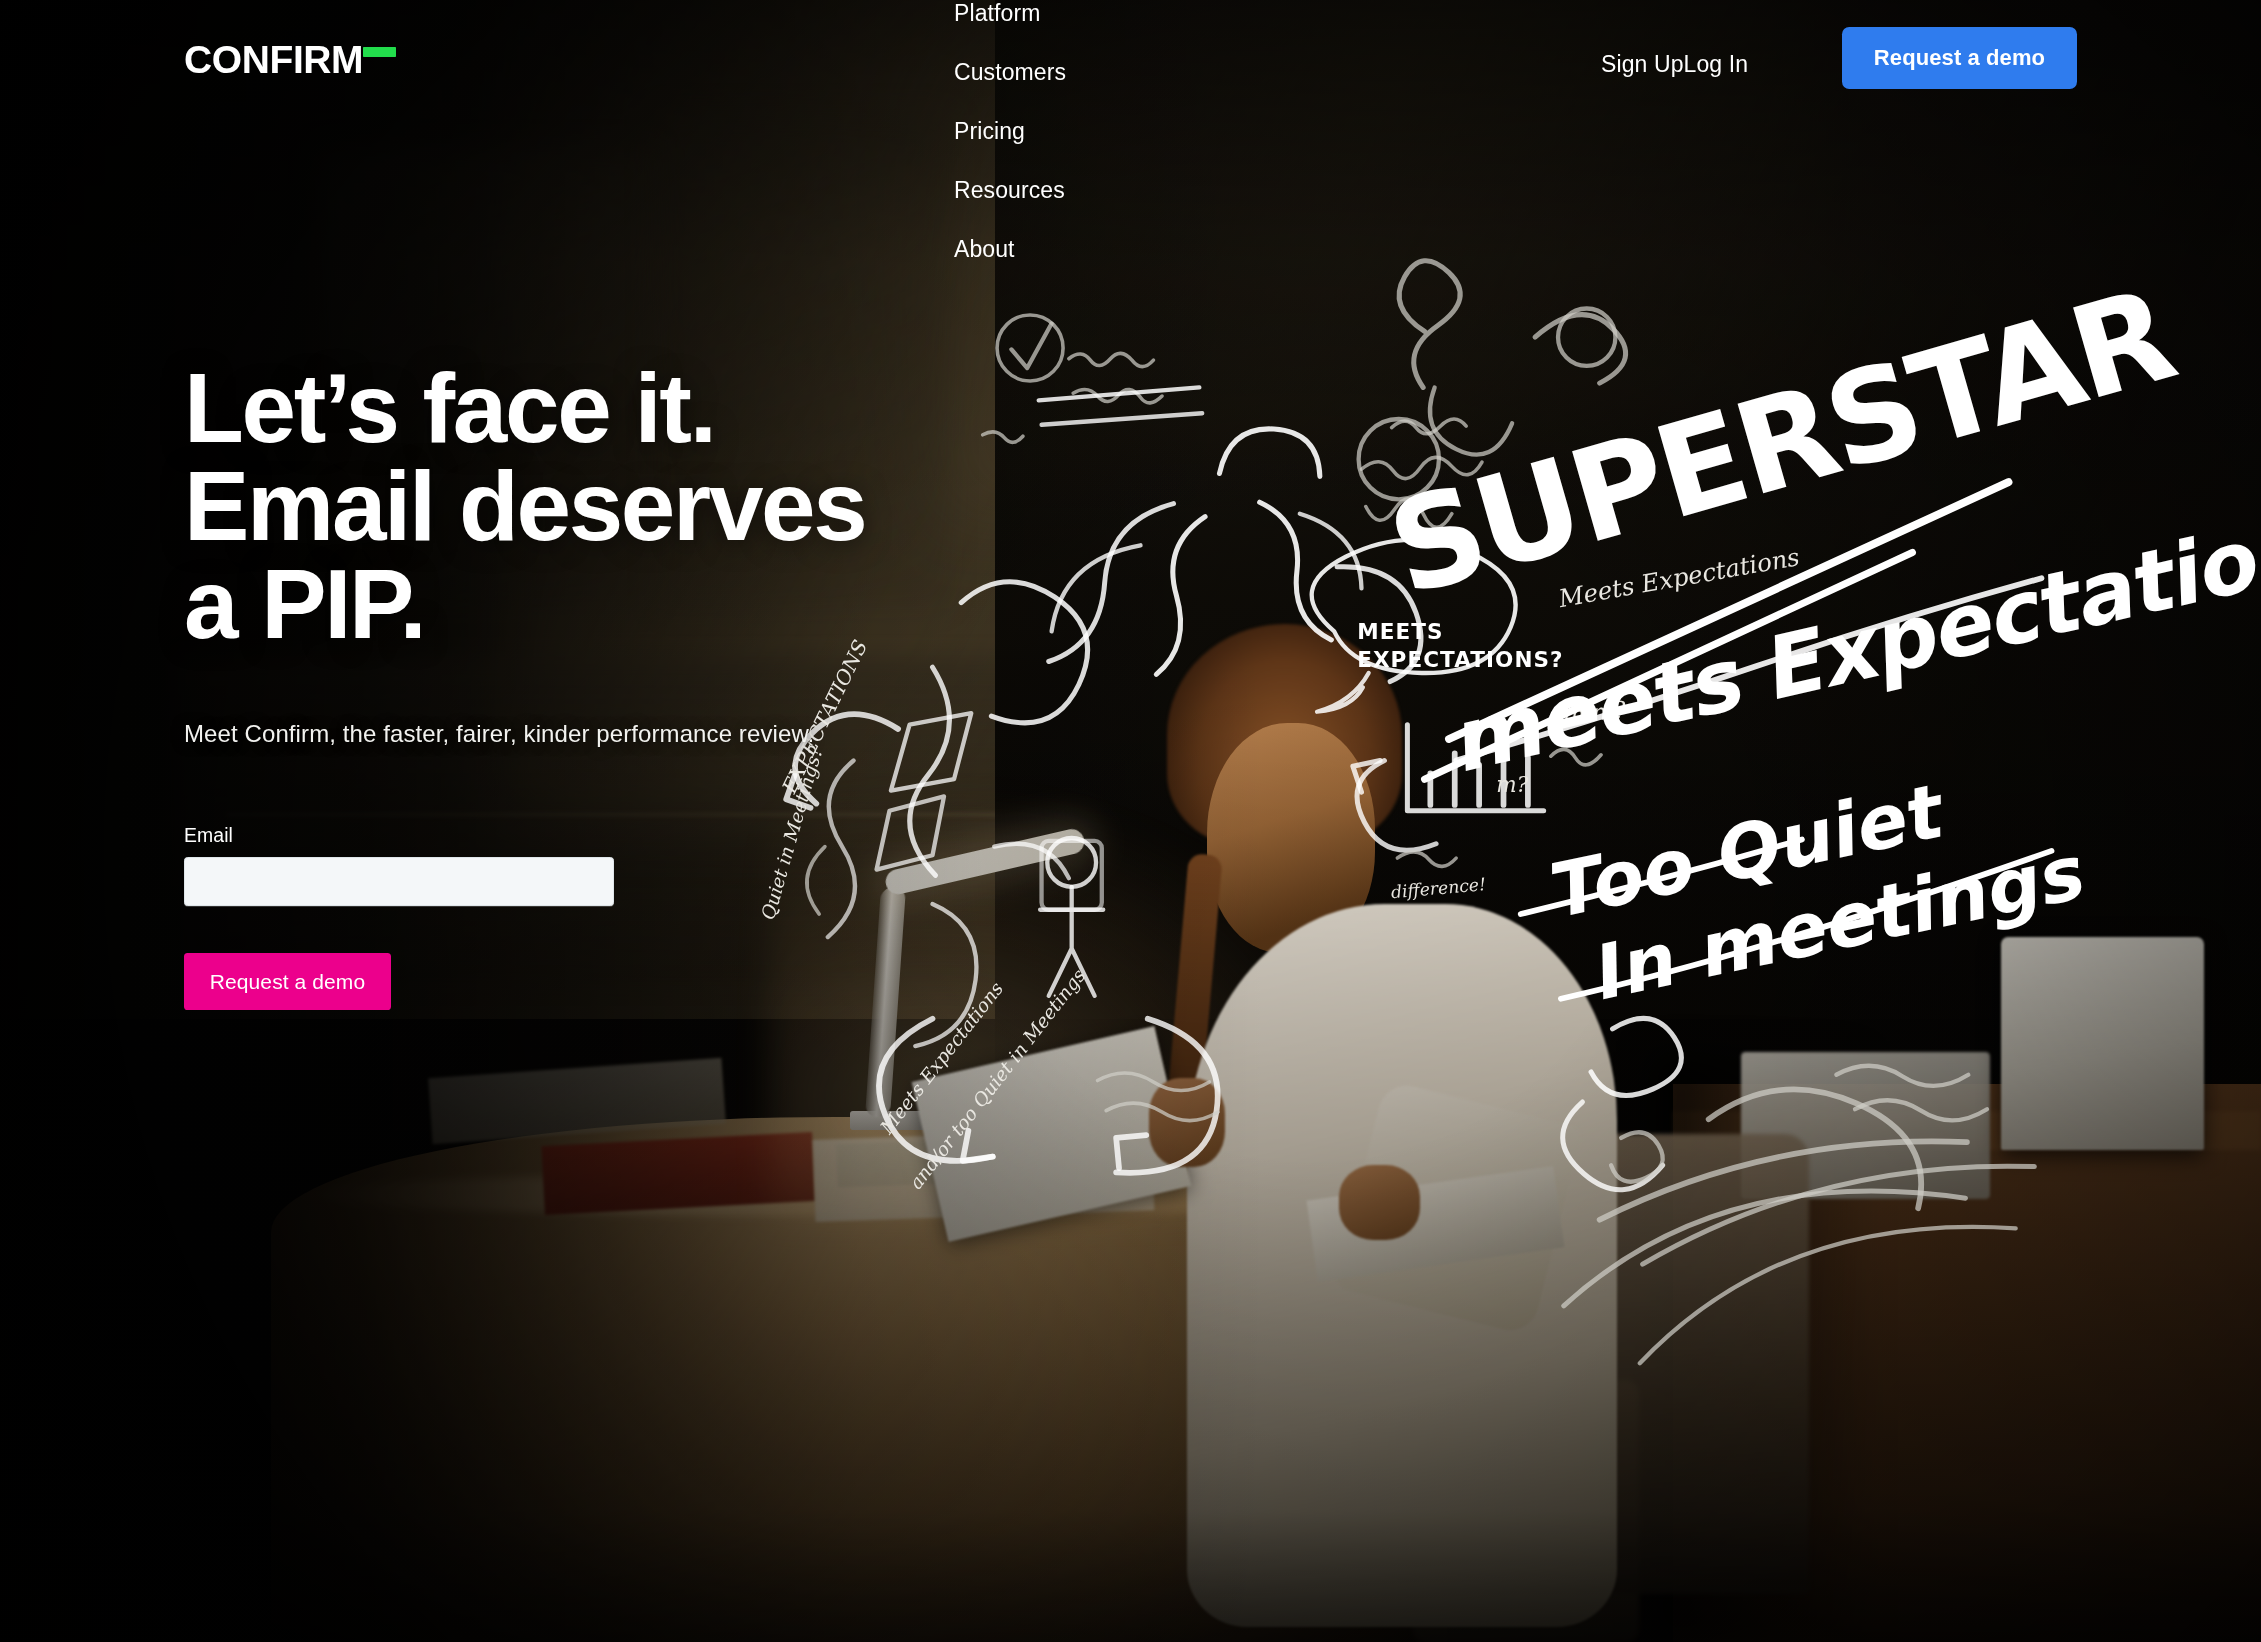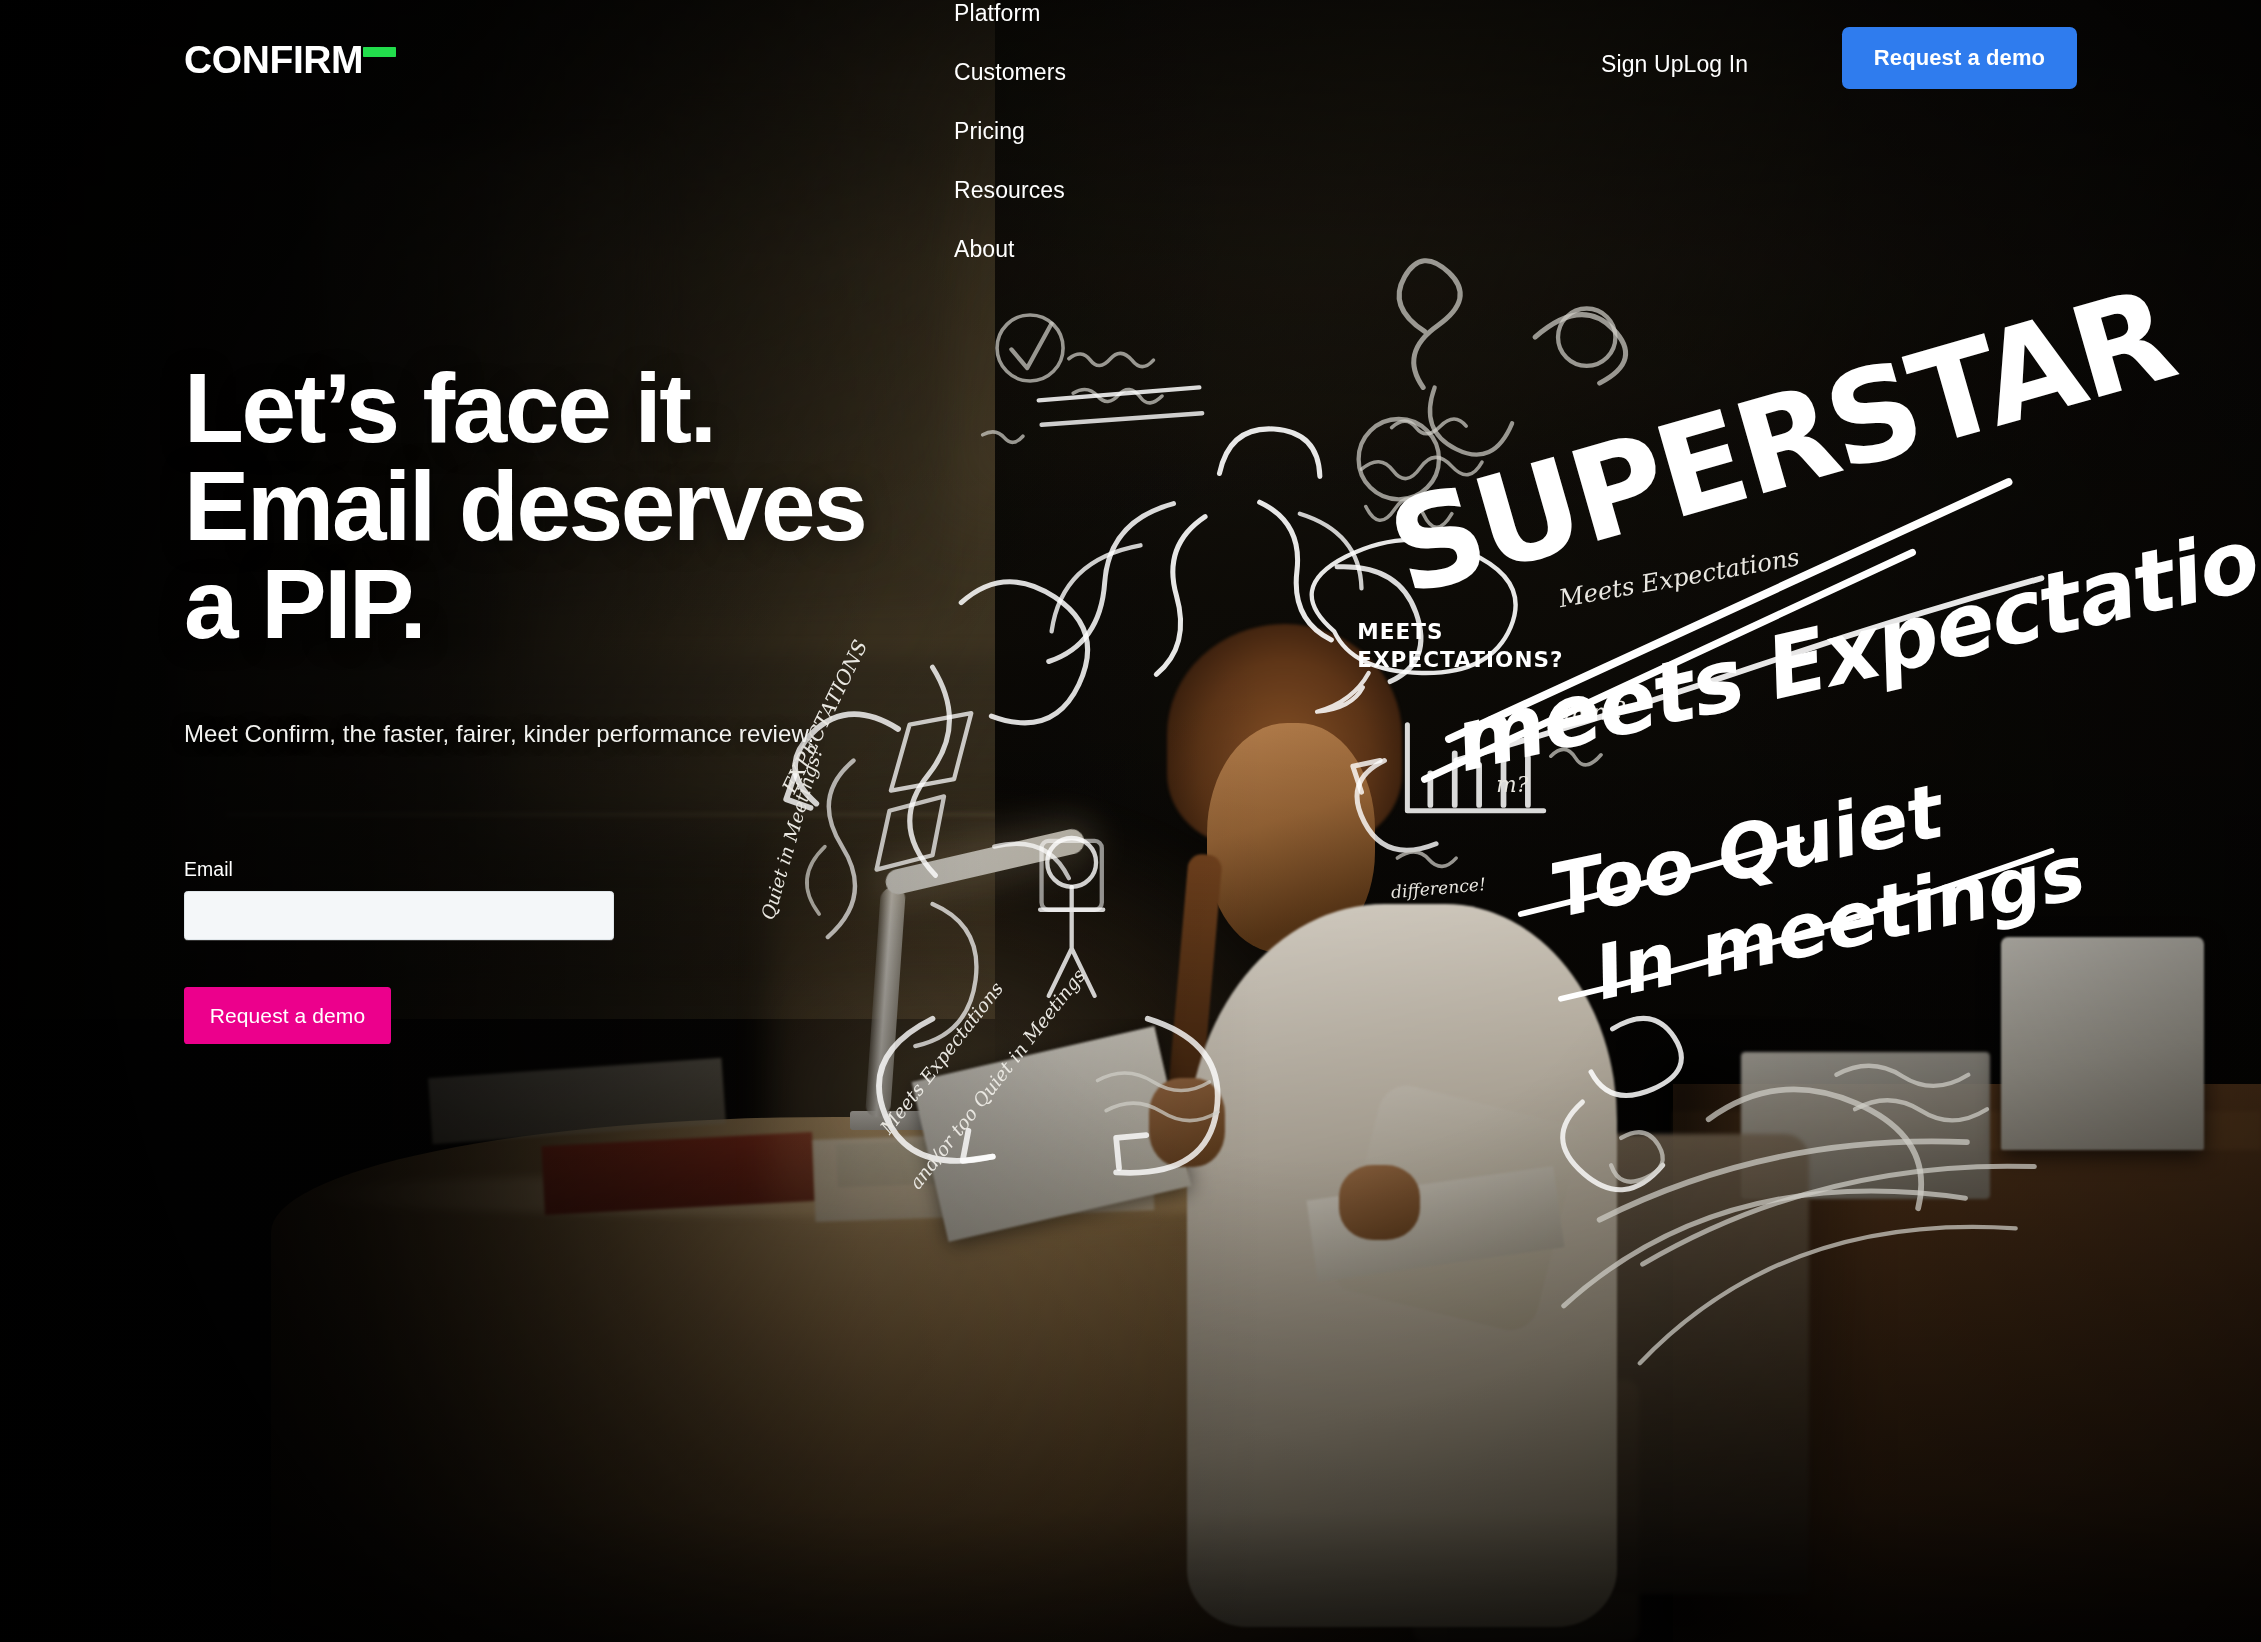--- a/index.html
+++ b/index.html
@@ -284,21 +284,21 @@
   .headline .ln { display:block; }
   .subhead {
     margin-top:62px;
     color:#f2f2ef; font-size:24px; line-height:1.56; font-weight:400;
     letter-spacing:0.1px;
     font-family:"Liberation Sans", sans-serif;
     text-shadow:0 1.4px 13px rgba(0,0,0,.6);
   }
   .subhead .ln { display:block; }
 
-  .form-block { margin-top:106px; }
+  .form-block { margin-top:72px; }
   .field-label {
     color:#ffffff; font-size:19.4px; font-weight:400; letter-spacing:0.1px;
     font-family:"Liberation Sans", sans-serif;
     display:block; margin-bottom:10px;
   }
   .email-input {
     display:block; width:430px; height:49px;
     background:#F4F7F9; border:0.7px solid #dfe6ea; border-radius:3.6px;
     font-size:20px; padding:0 13px; color:#16191c; outline:none;
     font-family:"Liberation Sans", sans-serif;

